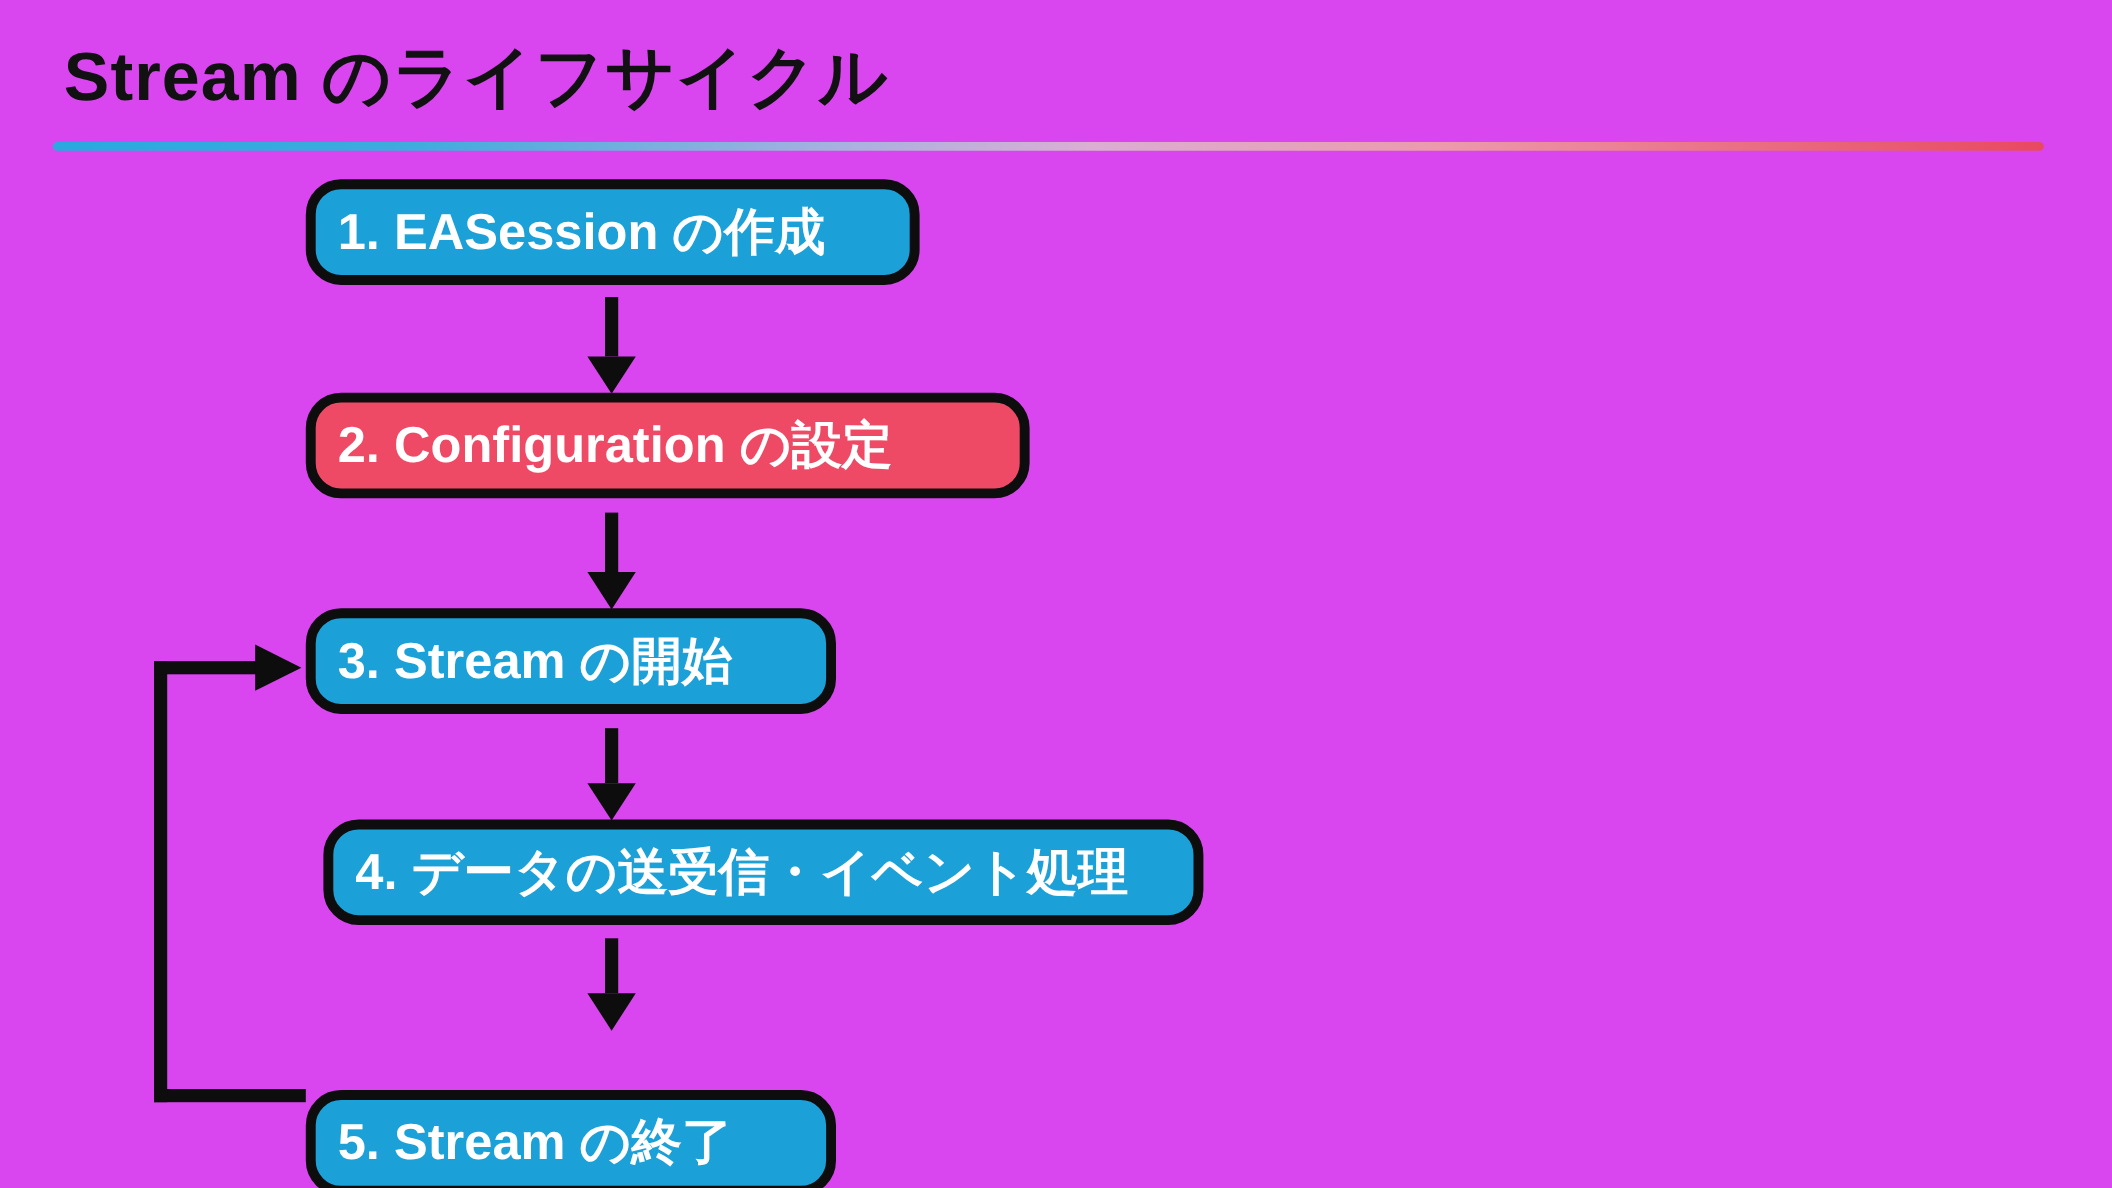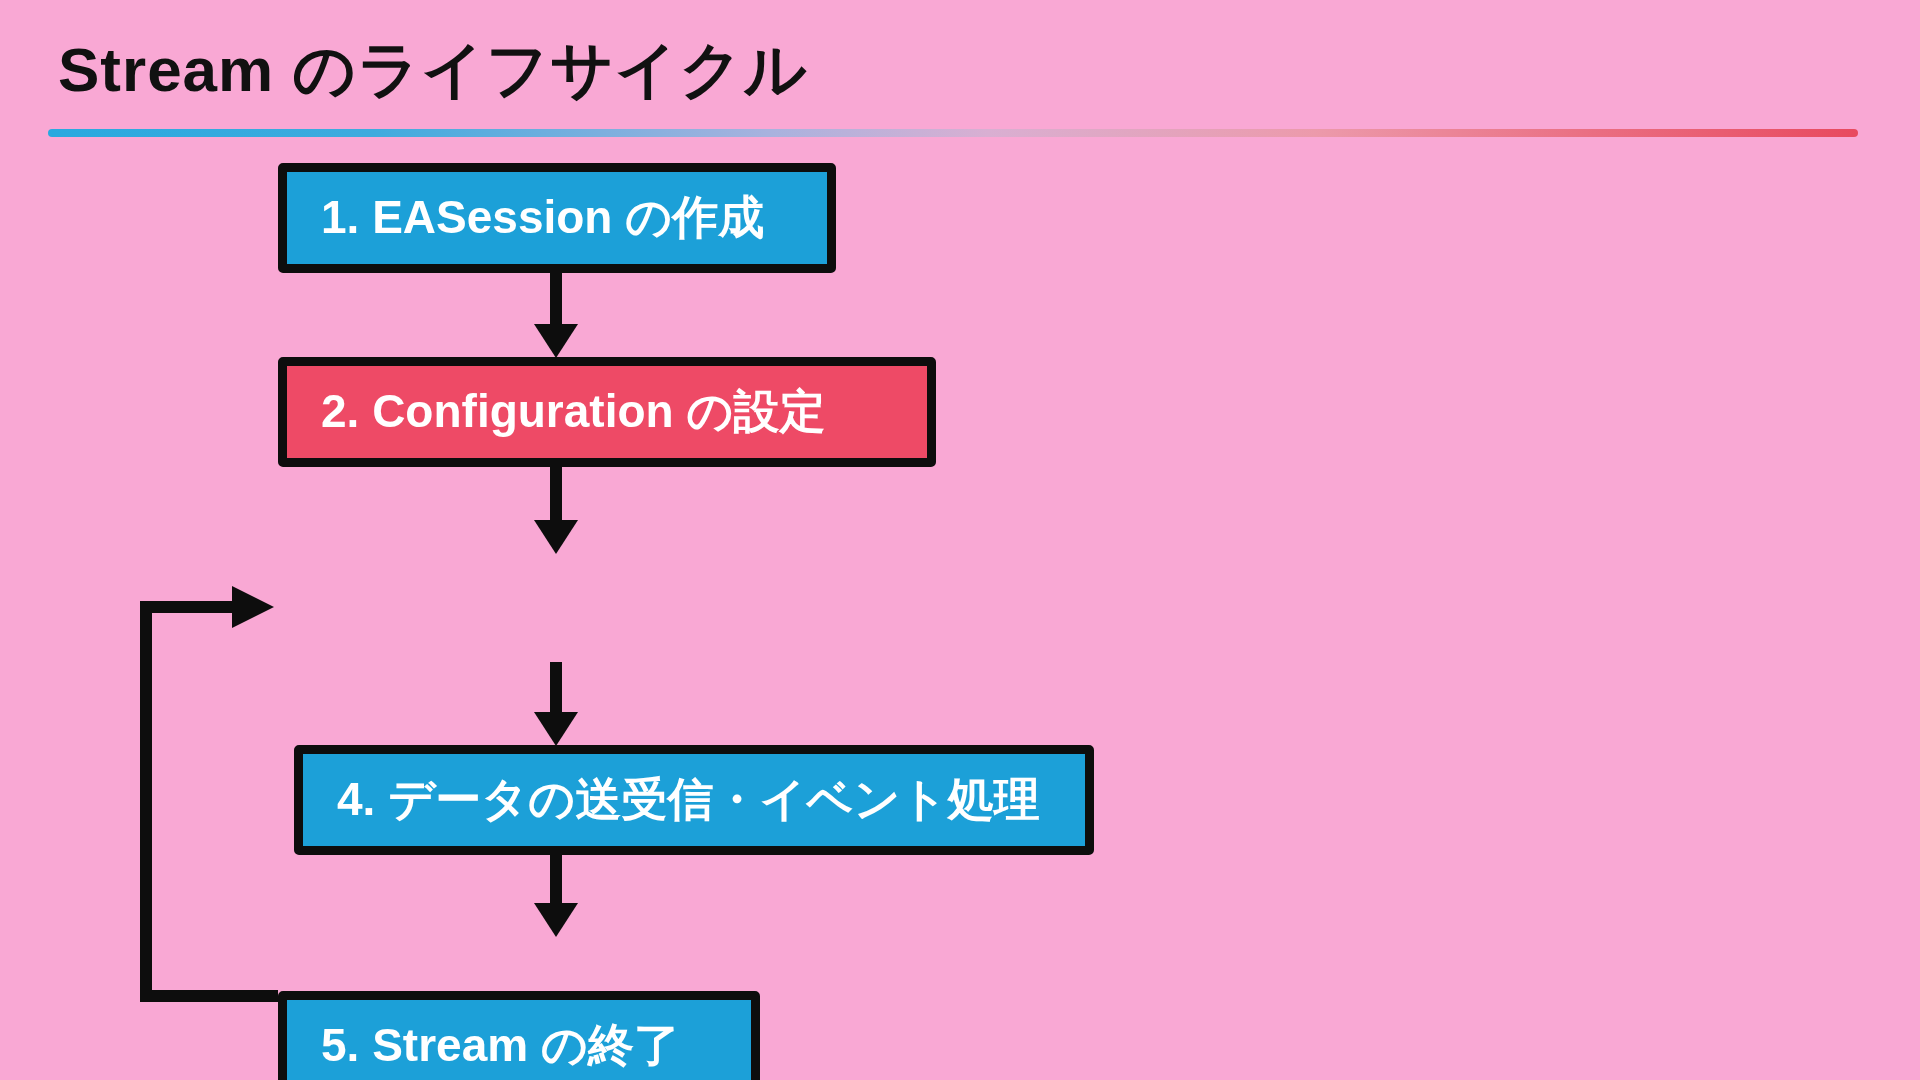--- a/index.html
+++ b/index.html
@@ -1,20 +1,20 @@
 <!DOCTYPE html>
 <html><head>
 <meta charset="utf-8">
 <style>
   html, body { margin: 0; padding: 0; background: #ffffff; }
   .slide {
     position: relative;
     width: 1920px;
     height: 1080px;
-    background: #f9a8d4;
+    background: #d946ef;
     overflow: hidden;
     font-family: "Liberation Sans", "DejaVu Sans", sans-serif;
   }
 
   
   .title {
     position: absolute;
     left: 58px;
     top: 28px;
     font-size: 62px;
@@ -31,27 +31,27 @@
     height: 8px;
     border-radius: 4px;
     background: linear-gradient(90deg,
       #29a9df 0%, #3fabde 18%, #a9b2de 40%, #d9afd2 52%,
       #ec9aab 70%, #ea6f83 85%, #e8495f 100%);
   }
 
   
   .step {
     position: absolute;
-    height: 110px;
+    height: 96px;
     box-sizing: border-box;
     border: 9px solid #0d0d0d;
-    border-radius: 5px;
+    border-radius: 32px;
     display: flex;
     align-items: center;
-    padding-left: 34px;
+    padding-left: 20px;
     color: #ffffff;
     font-size: 46px;
     font-weight: bold;
     white-space: nowrap;
   }
   .step.blue { background: #1ca0d8; }
   .step.red  { background: #ee4a66; }
   .s1 { left: 278px; top: 163px; width: 558px; }
   .s2 { left: 278px; top: 357px; width: 658px; text-align: center; }
   .s3 { left: 278px; top: 553px; width: 482px; }
@@ -122,20 +122,23 @@
 
   <div class="step red s2">
     <span>2. Configuration の設定</span>
   </div>
 
   <div class="arrow-down a2">
     <div class="shaft"></div>
     <div class="head"></div>
   </div>
 
+  <div class="step blue s3">
+    <span>3. Stream の開始</span>
+  </div>
 
   <div class="arrow-down a3">
     <div class="shaft"></div>
     <div class="head"></div>
   </div>
 
   <div class="step blue s4">
     <span>4. データの送受信・イベント処理</span>
   </div>
 

